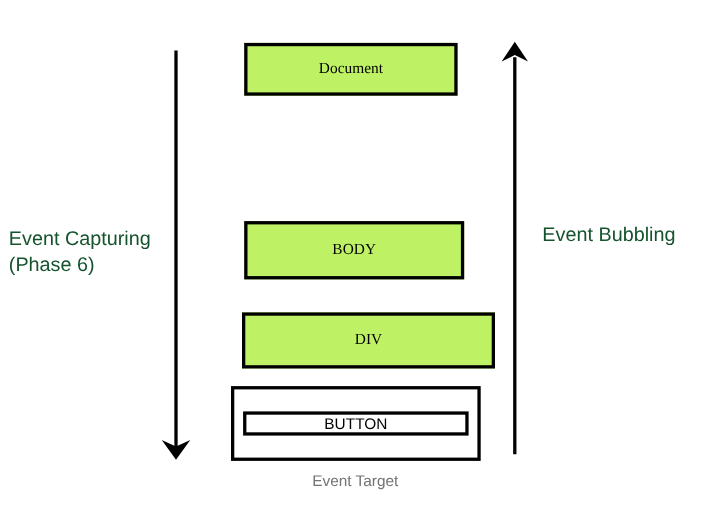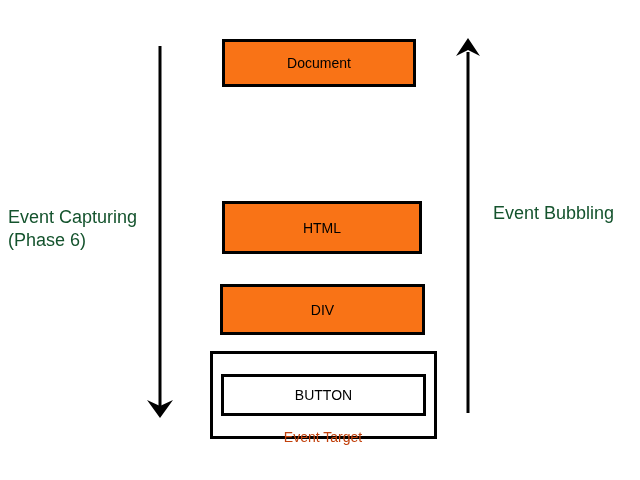--- a/index.html
+++ b/index.html
@@ -13,35 +13,36 @@
     width: 640px;
     height: 480px;
     background: #ffffff;
     overflow: hidden;
     color: #000000;
   }
   .node-box {
     position: absolute;
     box-sizing: border-box;
     border: 3px solid #000000;
-    background: #f97316;
+    background: #bef264;
     display: flex;
     align-items: center;
     justify-content: center;
     font-size: 14px;
     color: #000000;
+    font-family: Liberation Serif, serif;
   }
   #box-document { left: 222px; top: 39px;  width: 194px; height: 48px; }
   #box-html     { left: 222px; top: 123px; width: 196px; height: 49px; }
   #box-body     { left: 222px; top: 201px; width: 200px; height: 53px; }
-  #box-div      { left: 220px; top: 284px; width: 205px; height: 51px; text-align: center; }
+  #box-div      { left: 220px; top: 284px; width: 230px; height: 51px; text-align: center; }
   #box-button-outer {
     position: absolute;
     box-sizing: border-box;
-    left: 210px; top: 351px; width: 227px; height: 88px;
+    left: 210px; top: 351px; width: 227px; height: 68px;
     border: 3px solid #000000;
     background: #ffffff;
     padding: 20px 8px;
     text-align: right;
   }
   #box-button-inner {
     box-sizing: border-box;
     width: 100%;
     height: 100%;
     border: 3px solid #000000;
@@ -58,21 +59,21 @@
     font-size: 18px;
     color: #14532d;
   }
   #label-capturing { left: 8px;   top: 206px; line-height: 23px; }
   #label-bubbling  { left: 493px; top: 201px; line-height: 24px; }
   #caption-event-target {
     position: absolute;
     left: 223px; top: 429px; width: 200px;
     text-align: center;
     font-size: 14px;
-    color: #c2410c;
+    color: #737373;
   }
   .arrow-svg { position: absolute; display: block; }
   #arrow-capturing { left: 140px; top: 40px; }
   #arrow-bubbling  { left: 448px; top: 30px; }
 </style>
 </head>
 <body>
 
 <div id="stage">
 
@@ -94,21 +95,21 @@
     <line x1="20" y1="22" x2="20" y2="383" stroke="#000000" stroke-width="3"></line>
     <polygon points="20,8 8,26 20,20 32,26" fill="#000000"></polygon>
   </svg>
 
   <div class="node-box" id="box-document">
     <span>Document</span>
   </div>
 
 
   <div class="node-box" id="box-body">
-    <span>HTML</span>
+    <span>BODY</span>
   </div>
 
   <div class="node-box" id="box-div">
     <span>DIV</span>
   </div>
 
   <div id="box-button-outer">
     <div id="box-button-inner">
       <span>BUTTON</span>
     </div>

